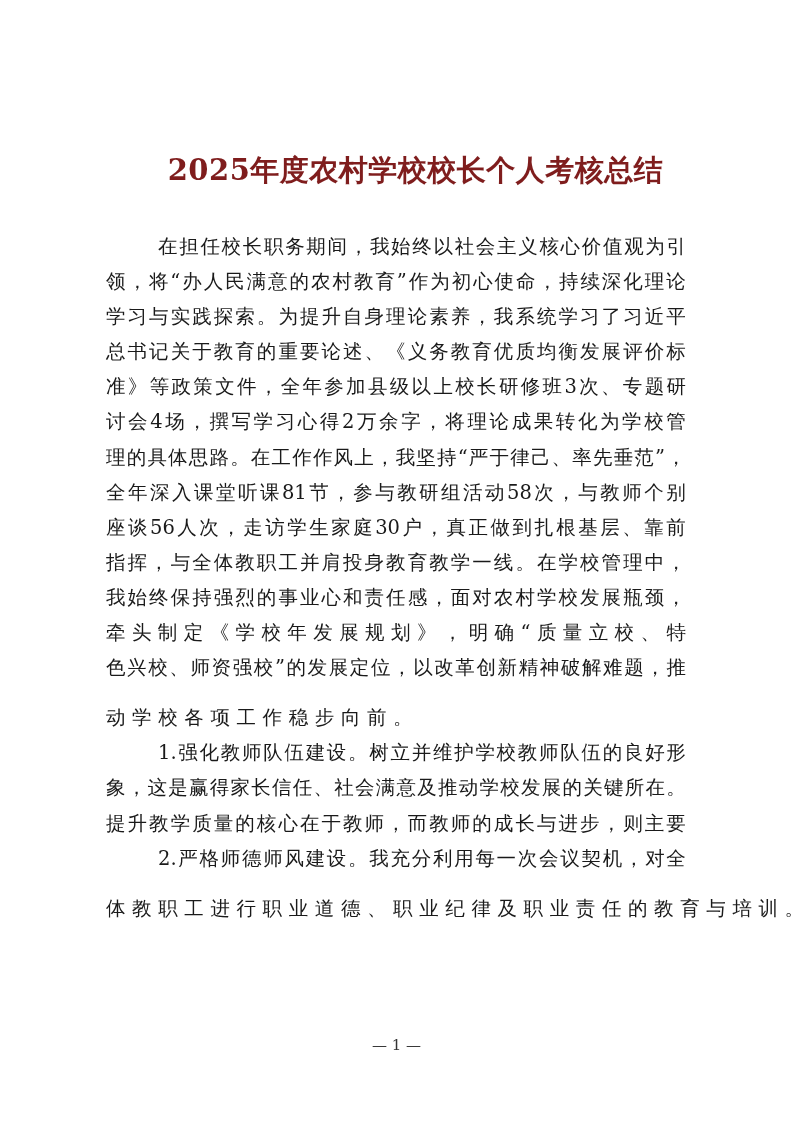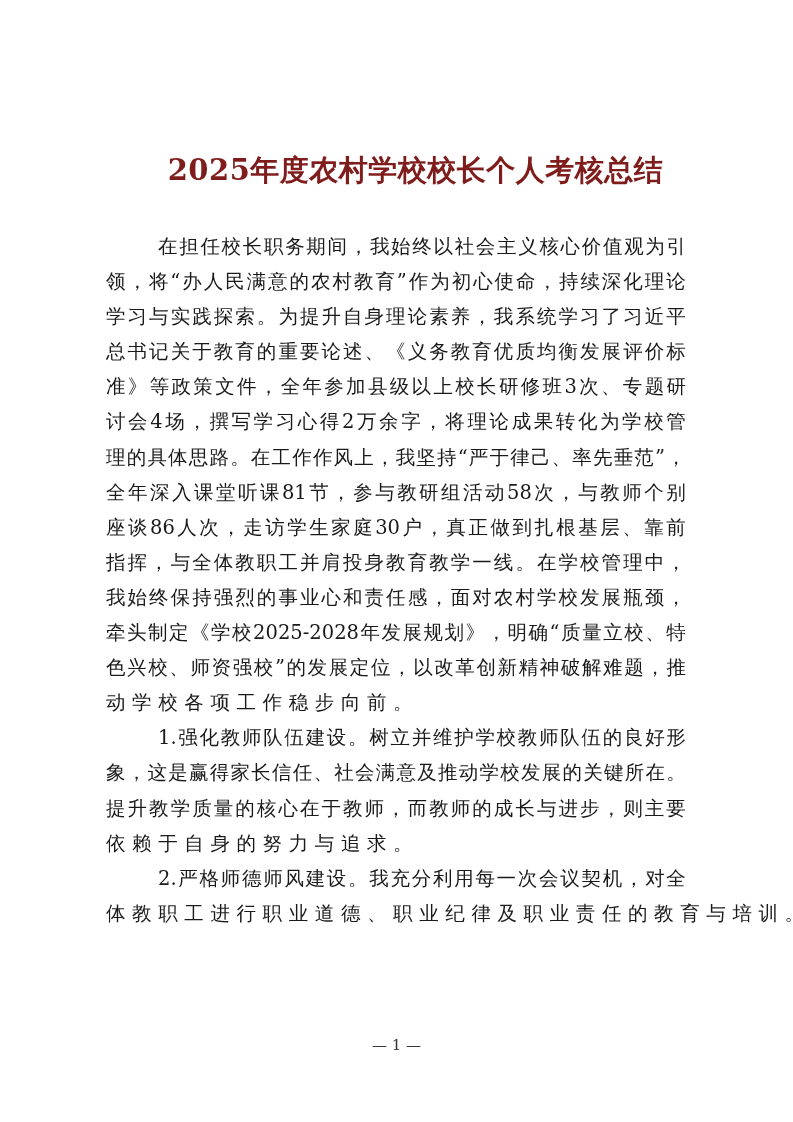--- a/index.html
+++ b/index.html
@@ -50,20 +50,21 @@
     display: flex;
     justify-content: space-between;
     color: #1a1a1a;
   }
   .line.indent {
     padding-left: 52px;
   }
   .line.last {
     justify-content: flex-start;
     letter-spacing: 6.6px;
+    margin-top: 15px;
   }
   .line .ch {
     display: inline-block;
   }
   .footer {
     position: absolute;
     left: 0;
     top: 1036px;
     width: 793px;
     text-align: center;
@@ -308,21 +309,21 @@
           <span class="ch">，</span>
           <span class="ch">与</span>
           <span class="ch">教</span>
           <span class="ch">师</span>
           <span class="ch">个</span>
           <span class="ch">别</span>
         </div>
         <div class="line">
           <span class="ch">座</span>
           <span class="ch">谈</span>
-          <span class="ch">86</span>
+          <span class="ch">56</span>
           <span class="ch">人</span>
           <span class="ch">次</span>
           <span class="ch">，</span>
           <span class="ch">走</span>
           <span class="ch">访</span>
           <span class="ch">学</span>
           <span class="ch">生</span>
           <span class="ch">家</span>
           <span class="ch">庭</span>
           <span class="ch">30</span>
@@ -399,21 +400,20 @@
           <span class="ch">，</span>
         </div>
         <div class="line">
           <span class="ch">牵</span>
           <span class="ch">头</span>
           <span class="ch">制</span>
           <span class="ch">定</span>
           <span class="ch">《</span>
           <span class="ch">学</span>
           <span class="ch">校</span>
-          <span class="ch">2025-2028</span>
           <span class="ch">年</span>
           <span class="ch">发</span>
           <span class="ch">展</span>
           <span class="ch">规</span>
           <span class="ch">划</span>
           <span class="ch">》</span>
           <span class="ch">，</span>
           <span class="ch">明</span>
           <span class="ch">确</span>
           <span class="ch">“</span>
@@ -536,21 +536,20 @@
           <span class="ch">成</span>
           <span class="ch">长</span>
           <span class="ch">与</span>
           <span class="ch">进</span>
           <span class="ch">步</span>
           <span class="ch">，</span>
           <span class="ch">则</span>
           <span class="ch">主</span>
           <span class="ch">要</span>
         </div>
-        <div class="line last">依赖于自身的努力与追求。</div>
       </div>
       <div>
         <div class="line indent">
           <span class="ch">2.</span>
           <span class="ch">严</span>
           <span class="ch">格</span>
           <span class="ch">师</span>
           <span class="ch">德</span>
           <span class="ch">师</span>
           <span class="ch">风</span>

